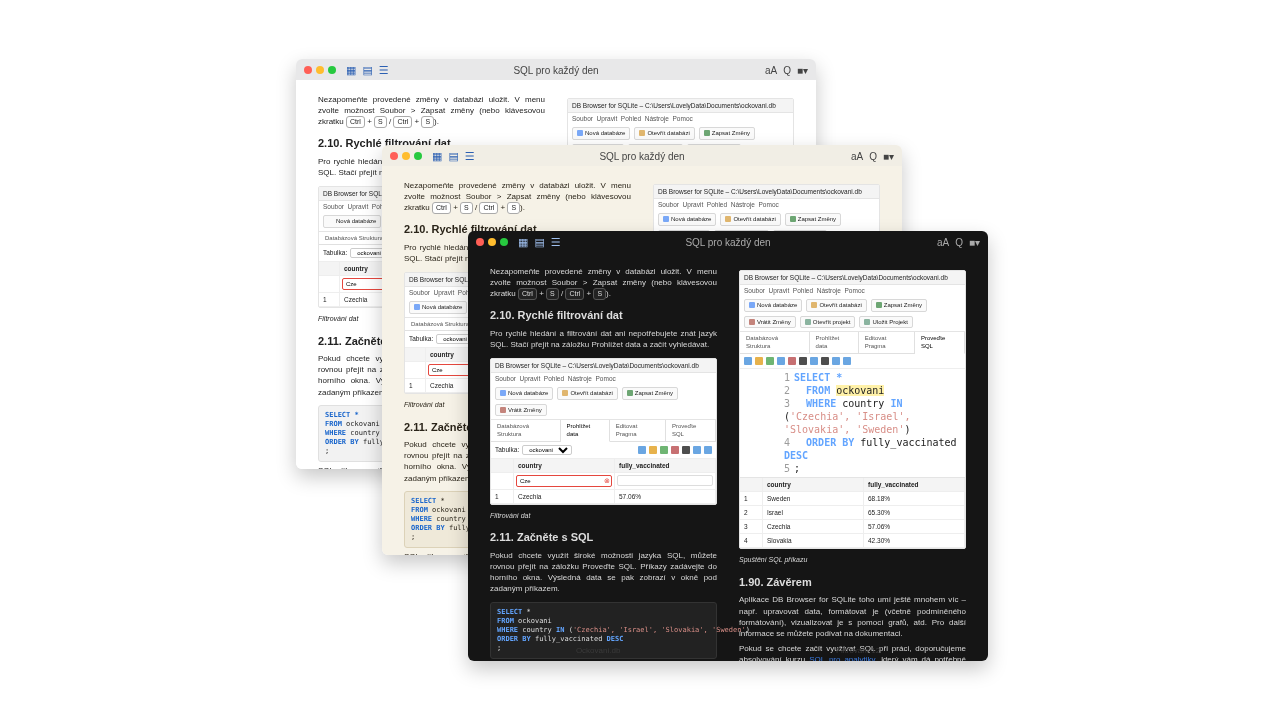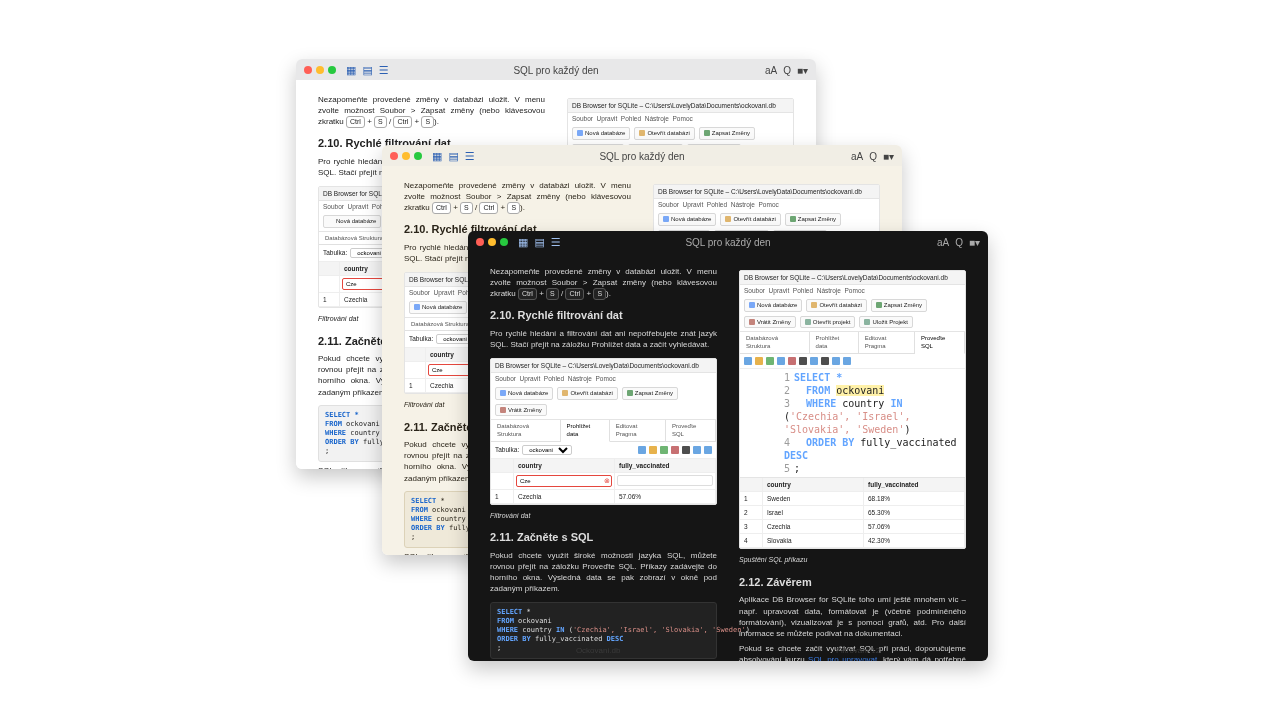--- a/index.html
+++ b/index.html
@@ -522,24 +522,24 @@
               </div>
             <div class="row">
                 <div class="cell" style="flex:0 0 14px">4</div>
                 <div class="cell">Slovakia</div>
                 <div class="cell">42.30%</div>
               </div>
           </div>
         </div>
         <div class="caption">Spuštění SQL příkazu</div>
 
-        <h3>2.12. Závěrem</h3>
+        <h3>1.90. Závěrem</h3>
         <p class="p">Aplikace DB Browser for SQLite toho umí ještě mnohem víc – např. upravovat data, formátovat je (včetně podmíněného formátování), vizualizovat je s pomocí grafů, atd. Pro další informace se můžete podívat na dokumentaci.</p>
         <p class="p">
-          <span>Pokud se chcete začít využívat SQL při práci, doporučujeme absolvování kurzu </span><a href="#">SQL pro upravovat</a><span>, který vám dá potřebné základy. Pokud složíte závěrečný test, obdržíte certifikát, kterým se pak můžete pochlubit třeba v práci.</span>
+          <span>Pokud se chcete začít využívat SQL při práci, doporučujeme absolvování kurzu </span><a href="#">SQL pro analytiky</a><span>, který vám dá potřebné základy. Pokud složíte závěrečný test, obdržíte certifikát, kterým se pak můžete pochlubit třeba v práci.</span>
         </p>
       </div>
     </div>
     <div class="footer">
       <span>Ockovani.db</span>
         <span>Filtrování 12</span>
     </div>
   </div>
 
 </div>

